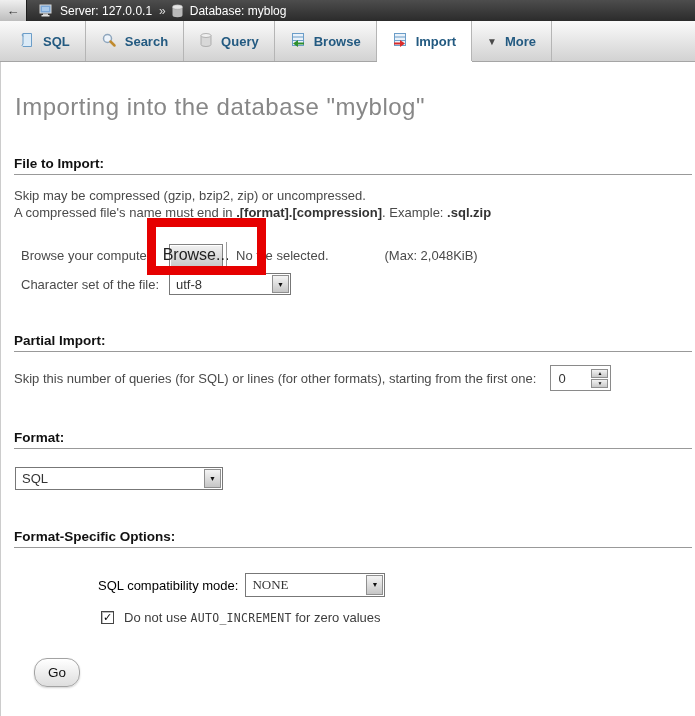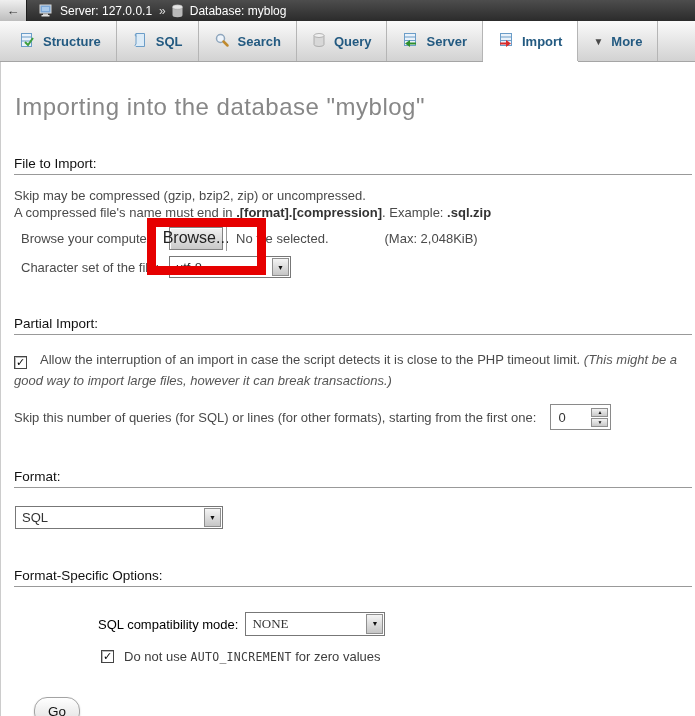--- a/index.html
+++ b/index.html
@@ -37,31 +37,31 @@
   .tab .lbl { font-weight:bold; color:#235a81; font-size:13px; }
   .tab.active { background:#fff; box-shadow:0 2px 0 #fff; }
   .tab .tri { font-size:10px; color:#4a4a4a; }
   
   .content { border-left:1px solid #ccc; padding:0 2px 0 13px; height:654px; }
   h1.title {
     padding-top:31px; font-size:24px; font-weight:normal; color:#878787;
     letter-spacing:0.5px; margin-left:1px;
   }
   h2.sect {
-    font-size:13.5px; font-weight:normal; color:#111;
+    font-size:13.5px; font-weight:bold; color:#111;
     border-bottom:1px solid #999; padding-bottom:3px; margin-right:1px;
   }
   .mt-file { margin-top:35px; }
   .mt-partial { margin-top:37px; }
   .mt-format { margin-top:39px; }
   .mt-fso { margin-top:39px; }
   p.compress { margin-top:12px; line-height:17px; color:#4a4a4a; }
   p.compress b { color:#333; }
   .row { display:flex; align-items:center; }
-  .browse-row { margin-top:5px; padding-left:7px; height:24px; }
+  .browse-row { margin-top:22px; padding-left:7px; height:24px; }
   .flabel { width:148px; flex-shrink:0; color:#4a4a4a; }
   .browse-btn {
     width:54px; height:23px; background:linear-gradient(180deg,#f2f2f2,#c9c9c9);
     border:1px solid #828282; box-shadow:inset 1px 1px 0 #fff;
     display:flex; align-items:center; justify-content:center;
     font-size:16px; color:#222; cursor:pointer;
   }
   .file-divider { width:1px; height:26px; background:#9a9a9a; margin-left:3px; }
   .no-file { margin-left:9px; color:#4a4a4a; }
   .max-size { margin-left:56px; color:#4a4a4a; }
@@ -149,31 +149,20 @@
       <ellipse cx="6.5" cy="3" rx="5" ry="2.2" fill="#e6e6e6" stroke="#999" stroke-width="0.5"></ellipse>
     </svg>
   </span>
   <span class="crumb">Database: myblog</span>
 </div>
 
 <div class="tabbar">
   <div class="tab">
     <span>
       <svg width="16" height="16" viewBox="0 0 16 16">
-        <rect x="2.5" y="1.5" width="10" height="13" fill="#eaf2fa" stroke="#6b9dc8"></rect>
-        <line x1="2.5" y1="5" x2="12.5" y2="5" stroke="#6b9dc8"></line>
-        <line x1="2.5" y1="9" x2="12.5" y2="9" stroke="#6b9dc8"></line>
-        <path d="M6 10 L9 13 L14 6" fill="none" stroke="#3d9e3d" stroke-width="2"></path>
-      </svg>
-    </span>
-    <span class="lbl">Structure</span>
-  </div>
-  <div class="tab">
-    <span>
-      <svg width="16" height="16" viewBox="0 0 16 16">
         <path d="M4 1.5 h8.5 v13 h-8.5 q-2 -1 0 -2.5 v-10.5" fill="#dcebf7" stroke="#6b9dc8"></path>
         <path d="M4 1.5 q-2 1.5 0 3" fill="none" stroke="#6b9dc8"></path>
       </svg>
     </span>
     <span class="lbl">SQL</span>
   </div>
   <div class="tab">
     <span>
       <svg width="16" height="16" viewBox="0 0 16 16">
         <circle cx="6.5" cy="6.5" r="4" fill="#eef4fb" stroke="#8fa6bd" stroke-width="1.5"></circle>
@@ -194,21 +183,21 @@
   <div class="tab">
     <span>
       <svg width="16" height="16" viewBox="0 0 16 16">
         <rect x="2.5" y="1.5" width="11" height="12" fill="#eaf2fa" stroke="#6b9dc8"></rect>
         <line x1="2.5" y1="5" x2="13.5" y2="5" stroke="#6b9dc8"></line>
         <line x1="2.5" y1="8.5" x2="13.5" y2="8.5" stroke="#6b9dc8"></line>
         <path d="M14 11.5 H7" stroke="#2e8f2e" stroke-width="2"></path>
         <path d="M8 8 L3 11.5 L8 15 z" fill="#2e8f2e"></path>
       </svg>
     </span>
-    <span class="lbl">Server</span>
+    <span class="lbl">Browse</span>
   </div>
   <div class="tab active">
     <span>
       <svg width="16" height="16" viewBox="0 0 16 16">
         <rect x="2.5" y="1.5" width="11" height="12" fill="#eaf2fa" stroke="#6b9dc8"></rect>
         <line x1="2.5" y1="5" x2="13.5" y2="5" stroke="#6b9dc8"></line>
         <line x1="2.5" y1="8.5" x2="13.5" y2="8.5" stroke="#6b9dc8"></line>
         <path d="M2 11.5 H9" stroke="#d92b2b" stroke-width="2"></path>
         <path d="M8 8 L13 11.5 L8 15 z" fill="#d92b2b"></path>
       </svg>
@@ -245,23 +234,20 @@
     <span class="flabel">Character set of the file:</span>
     <span class="select sel-charset">
       <span class="sel-text">utf-8</span>
       <span class="sel-btn">▼</span>
     </span>
   </div>
 
   
   <h2 class="sect mt-partial">Partial Import:</h2>
 
-  <p class="cb-par">
-    <span class="cbx">✓</span><span>Allow the interruption of an import in case the script detects it is close to the PHP timeout limit. </span><i>(This might be a good way to import large files, however it can break transactions.)</i>
-  </p>
 
   <div class="row skip-row">
     <span class="skip-lbl">Skip this number of queries (for SQL) or lines (for other formats), starting from the first one:</span>
     <span class="spinner">
       <span class="spin-val">0</span>
       <span class="spin-btns">
         <span class="spin-b">▲</span>
         <span class="spin-b">▼</span>
       </span>
     </span>

